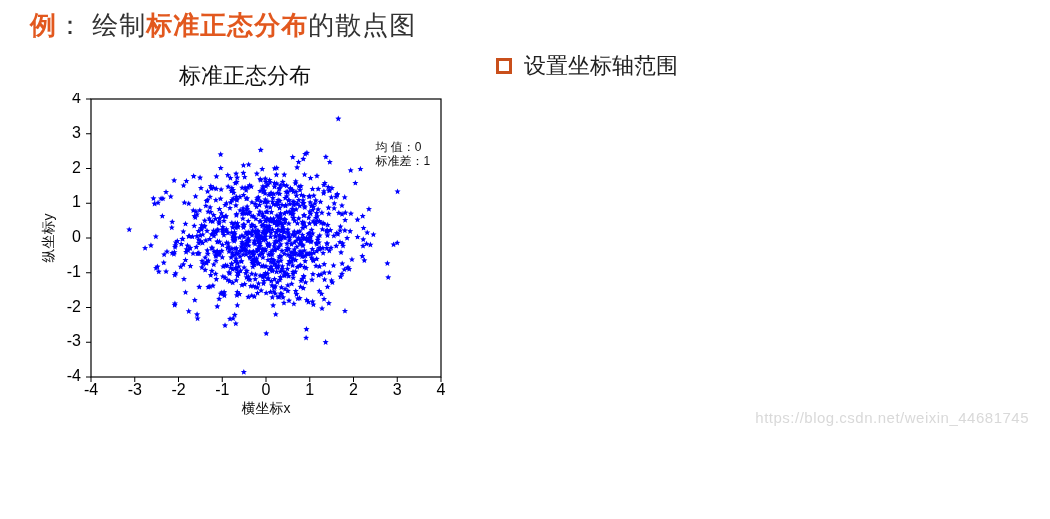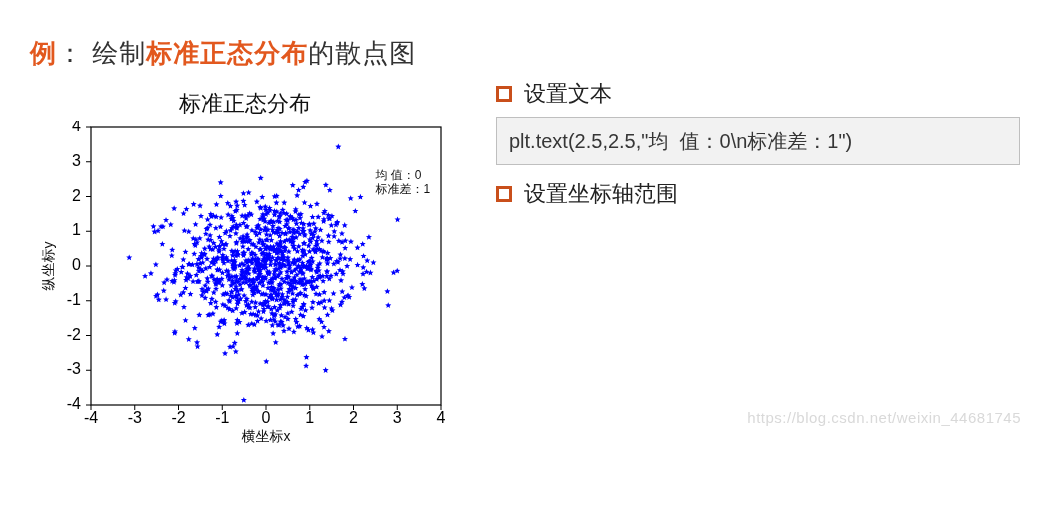--- a/index.html
+++ b/index.html
@@ -1,27 +1,27 @@
 <!DOCTYPE html>
 <html><head>
 <meta charset="utf-8">
 <style>
   html,body{margin:0;padding:0;width:1050px;height:519px;background:#fff;font-family:"Microsoft YaHei","PingFang SC",Arial,sans-serif;color:#222;overflow:hidden}
-  .slide{position:relative;width:1050px;height:436px;box-sizing:border-box;padding:36px 30px 0 30px}
+  .slide{position:relative;width:1050px;height:436px;box-sizing:border-box;padding:8px 30px 0 30px}
   .title-line{font-size:26px;letter-spacing:1px;margin-bottom:8px}
   .title-line .ex{color:#e2581e;font-weight:700}
   .title-line .normal{color:#333}
   .content{display:flex;gap:36px;align-items:flex-start}
   .chart-wrap{width:430px;flex:0 0 430px;padding-top:10px}
   .right{flex:1;padding-top:0}
   .sec{margin-bottom:14px}
   .sec-head{display:flex;align-items:center;gap:12px;font-size:22px;color:#222;margin-bottom:8px}
   .square{width:16px;height:16px;border:3px solid #c94f1b;box-sizing:border-box;display:inline-block}
   .code-box{border:1px solid #bfbfbf;background:#f2f2f2;padding:8px 12px;font-size:20px;color:#363636;line-height:1.5;font-family:"Microsoft YaHei",Arial,sans-serif;white-space:pre}
-  .watermark{position:absolute;right:29px;bottom:10px;color:#d9d9d9;font-size:15px;letter-spacing:0.5px}
+  .watermark{position:absolute;right:21px;bottom:10px;color:#d9d9d9;font-size:15px;letter-spacing:0.5px}
   
   .chart-title{font-size:22px;text-align:center;color:#111;margin-bottom:2px}
   svg{display:block;margin:0 auto}
   .axis-label{font-size:14px;fill:#111;font-family:"Microsoft YaHei",Arial}
   .anno{font-size:12px;fill:#111;font-family:"Microsoft YaHei",Arial}
   .frame{fill:none;stroke:#000;stroke-width:1.2}
 </style>
 </head>
 <body>
 
@@ -1073,27 +1073,20 @@
             <polygon points="262.2,107.5 261.4,109.5 259.2,109.7 260.9,111.1 260.3,113.2 262.2,112.1 264.1,113.2 263.6,111.1 265.3,109.7 263.1,109.5" fill="#0000ff"></polygon>
             <polygon points="260.6,163.9 259.8,165.9 257.6,166.1 259.2,167.5 258.7,169.7 260.6,168.5 262.5,169.7 262.0,167.5 263.7,166.1 261.5,165.9" fill="#0000ff"></polygon>
             <polygon points="283.9,146.4 283.0,148.4 280.8,148.6 282.5,150.0 282.0,152.2 283.9,151.0 285.8,152.2 285.2,150.0 286.9,148.6 284.7,148.4" fill="#0000ff"></polygon>
             <polygon points="281.0,169.8 280.2,171.8 278.0,172.0 279.7,173.5 279.2,175.6 281.0,174.5 282.9,175.6 282.4,173.5 284.1,172.0 281.9,171.8" fill="#0000ff"></polygon>
             <polygon points="288.1,126.9 287.2,128.9 285.0,129.1 286.7,130.5 286.2,132.6 288.1,131.5 289.9,132.6 289.4,130.5 291.1,129.1 288.9,128.9" fill="#0000ff"></polygon>
           </g>
         </svg>
     </div>
 
     <div class="right">
-      <div class="sec">
-        <div class="sec-head">
-          <span class="square"></span>
-          <span>设置文本</span>
-        </div>
-        <div class="code-box">plt.text(2.5,2.5,"均  值：0\n标准差：1")</div>
-      </div>
 
       <div class="sec">
         <div class="sec-head">
           <span class="square"></span>
           <span>设置坐标轴范围</span>
         </div>
       </div>
 
     </div>
   </div>

